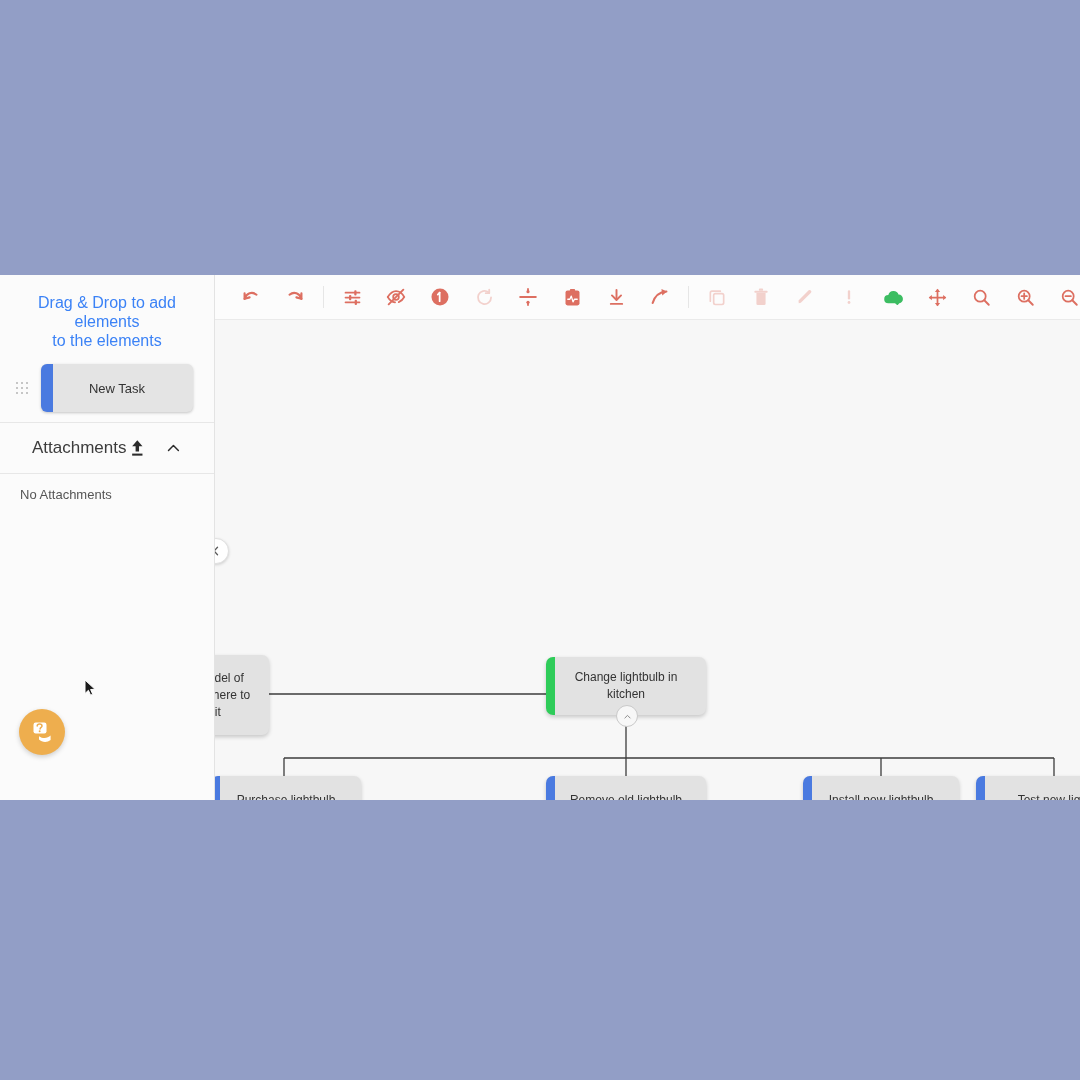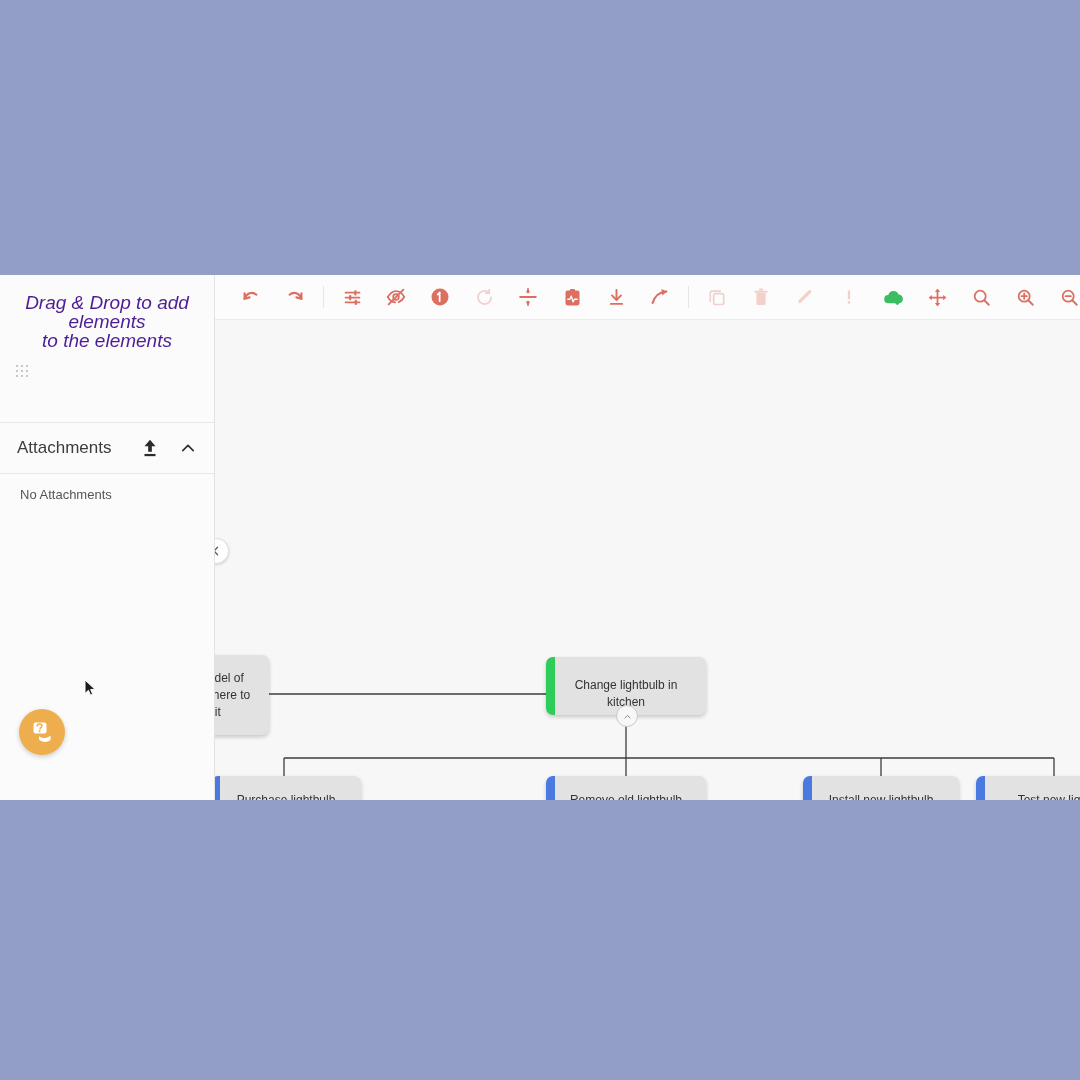--- a/index.html
+++ b/index.html
@@ -21,21 +21,21 @@
   #sidebar{
     position:relative;
     width:215px;height:525px;flex:0 0 215px;
     background:#fbfbfb;
     border-right:1px solid #e3e3e3;
     box-sizing:border-box;
   }
   .sb-hint{
     padding:18px 16px 0 16px;
     text-align:center;
-    font-size:19px;color:#4c1d95;line-height:19px;font-style:italic;
+    font-size:16px;color:#3b82f6;line-height:19px;
   }
   .sb-drag-row{
     display:flex;align-items:center;
     margin-top:14px;padding-left:16px;
   }
   .drag-dots{
     width:11px;height:14px;flex:0 0 11px;
     display:grid;grid-template-columns:repeat(3,3px);
     grid-template-rows:repeat(3,3px);gap:2px;
     margin-right:14px;margin-top:1px;
@@ -56,21 +56,21 @@
   }
   .cursor{
     position:absolute;left:84px;top:404px;width:12px;height:18px;
     pointer-events:none;
   }
   .sb-sep{
     position:absolute;left:0;right:0;top:147px;height:1px;background:#e7e7e7;
   }
   .attach-row{
     position:absolute;left:0;right:0;top:148px;height:50px;
-    display:flex;align-items:center;padding:0 17px;box-sizing:border-box;
+    display:flex;align-items:center;padding:0 32px;box-sizing:border-box;
   }
   .attach-title{font-size:17px;color:#3c3c3c;flex:1;}
   .attach-ico{width:22px;height:22px;margin-right:18px;display:block;}
   .attach-chev{width:18px;height:18px;display:block;}
   .sb-sep2{position:absolute;left:0;right:0;top:198px;height:1px;background:#e7e7e7;}
   .no-attach{
     position:absolute;left:20px;top:212px;
     font-size:13px;color:#555;text-align:right;
   }
   .help-btn{
@@ -153,20 +153,24 @@
         <i></i>
           <i></i>
           <i></i>
           <i></i>
           <i></i>
           <i></i>
           <i></i>
           <i></i>
           <i></i>
       </span>
+      <div class="new-task">
+        <span class="accent"></span>
+        <span>New Task</span>
+      </div>
     </div>
 
     <svg class="cursor" viewBox="0 0 12 18">
       <path d="M1,1 L1,14.5 L4.4,11.3 L6.6,16.2 L8.7,15.2 L6.6,10.5 L11,10.3 Z" fill="#1b1b1b" stroke="#ffffff" stroke-width="1"></path>
     </svg>
 
     <div class="sb-sep"></div>
 
     <div class="attach-row">
       <span class="attach-title">Attachments</span>
@@ -393,21 +397,21 @@
           <line x1="326" y1="536" x2="497" y2="536"></line>
           <line x1="326" y1="536" x2="326" y2="554"></line>
           <line x1="497" y1="536" x2="497" y2="554"></line>
         </g>
       </svg>
 
       <div id="node-layer">
           <div class="node" style="left: -101px; top: 335px; width: 155px; height: 80px;">
             <span>Confirmed model of lightbulb and where to purchase it</span>
           </div>
-          <div class="node" style="left: 331px; top: 337px; width: 160px; height: 58px; align-items: flex-end;">
+          <div class="node" style="left: 331px; top: 337px; width: 160px; height: 58px;">
             <span class="bar" style="background: rgb(46, 204, 89);"></span>
             <span>Change lightbulb in kitchen</span>
           </div>
           <div class="collapse" style="left: 401px; top: 385px;">
             <svg width="9" height="9" viewBox="0 0 24 24">
               <path d="M5 16 L12 9 L19 16" fill="none" stroke="#8a8a8a" stroke-width="2.6" stroke-linecap="round" stroke-linejoin="round"></path>
             </svg>
           </div>
           <div class="node" style="left: -4px; top: 456px; width: 150px; height: 48px;">
             <span class="bar" style="background: rgb(74, 122, 224);"></span>

